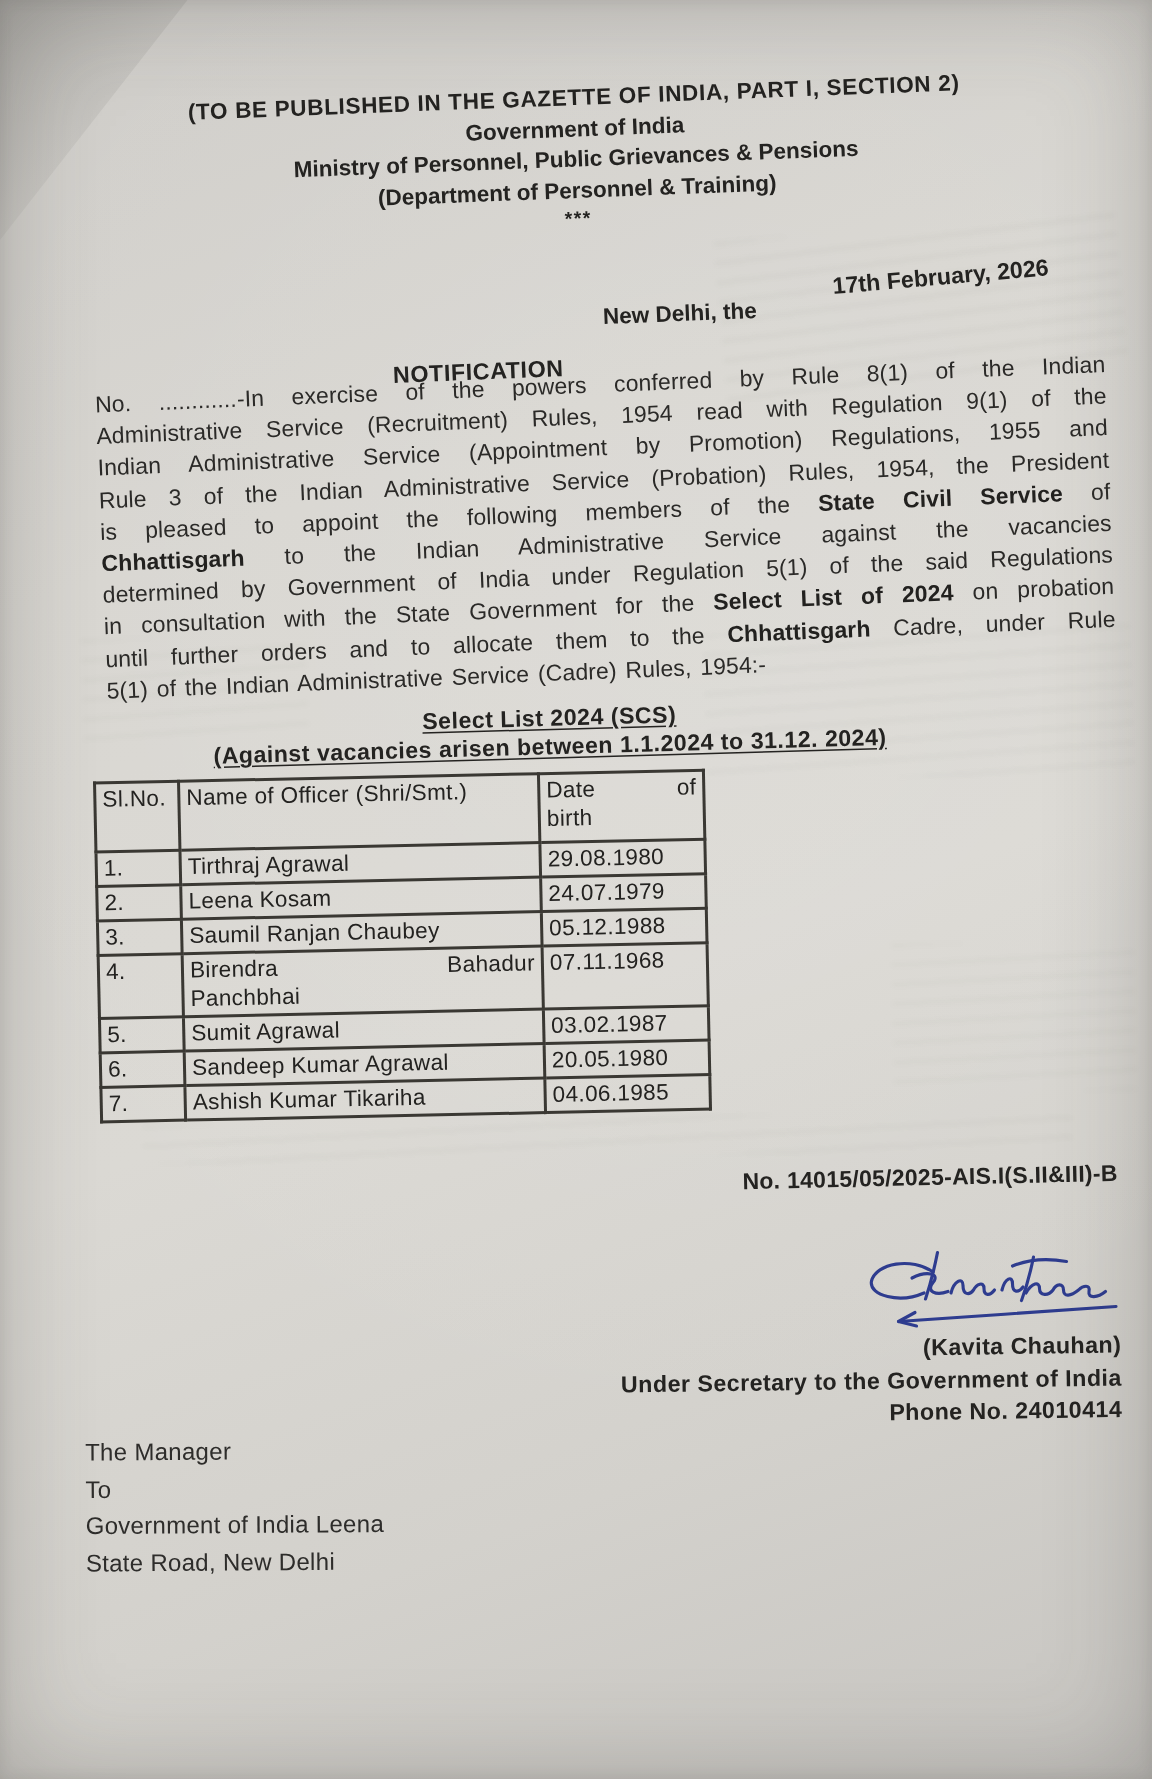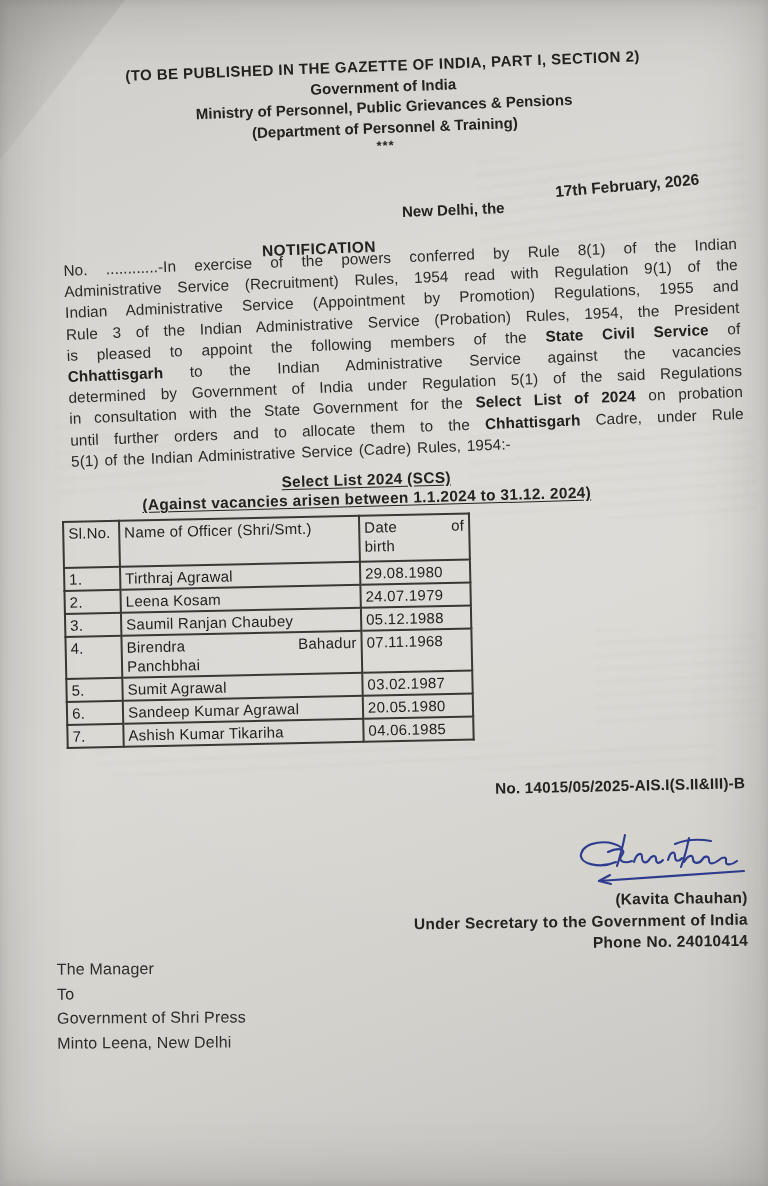--- a/index.html
+++ b/index.html
@@ -187,18 +187,18 @@
 
   <div class="sig-block">
     <div>(Kavita Chauhan)</div>
     <div>Under Secretary to the Government of India</div>
     <div>Phone No. 24010414</div>
   </div>
 
   <div class="addr">
     <div>The Manager</div>
     <div>To</div>
-    <div>Government of Shri Press</div>
-    <div>Minto Leena, New Delhi</div>
+    <div>Government of India Leena</div>
+    <div>State Road, New Delhi</div>
   </div>
 
   <div class="vignette"></div>
 </div>
 
 </body></html>

